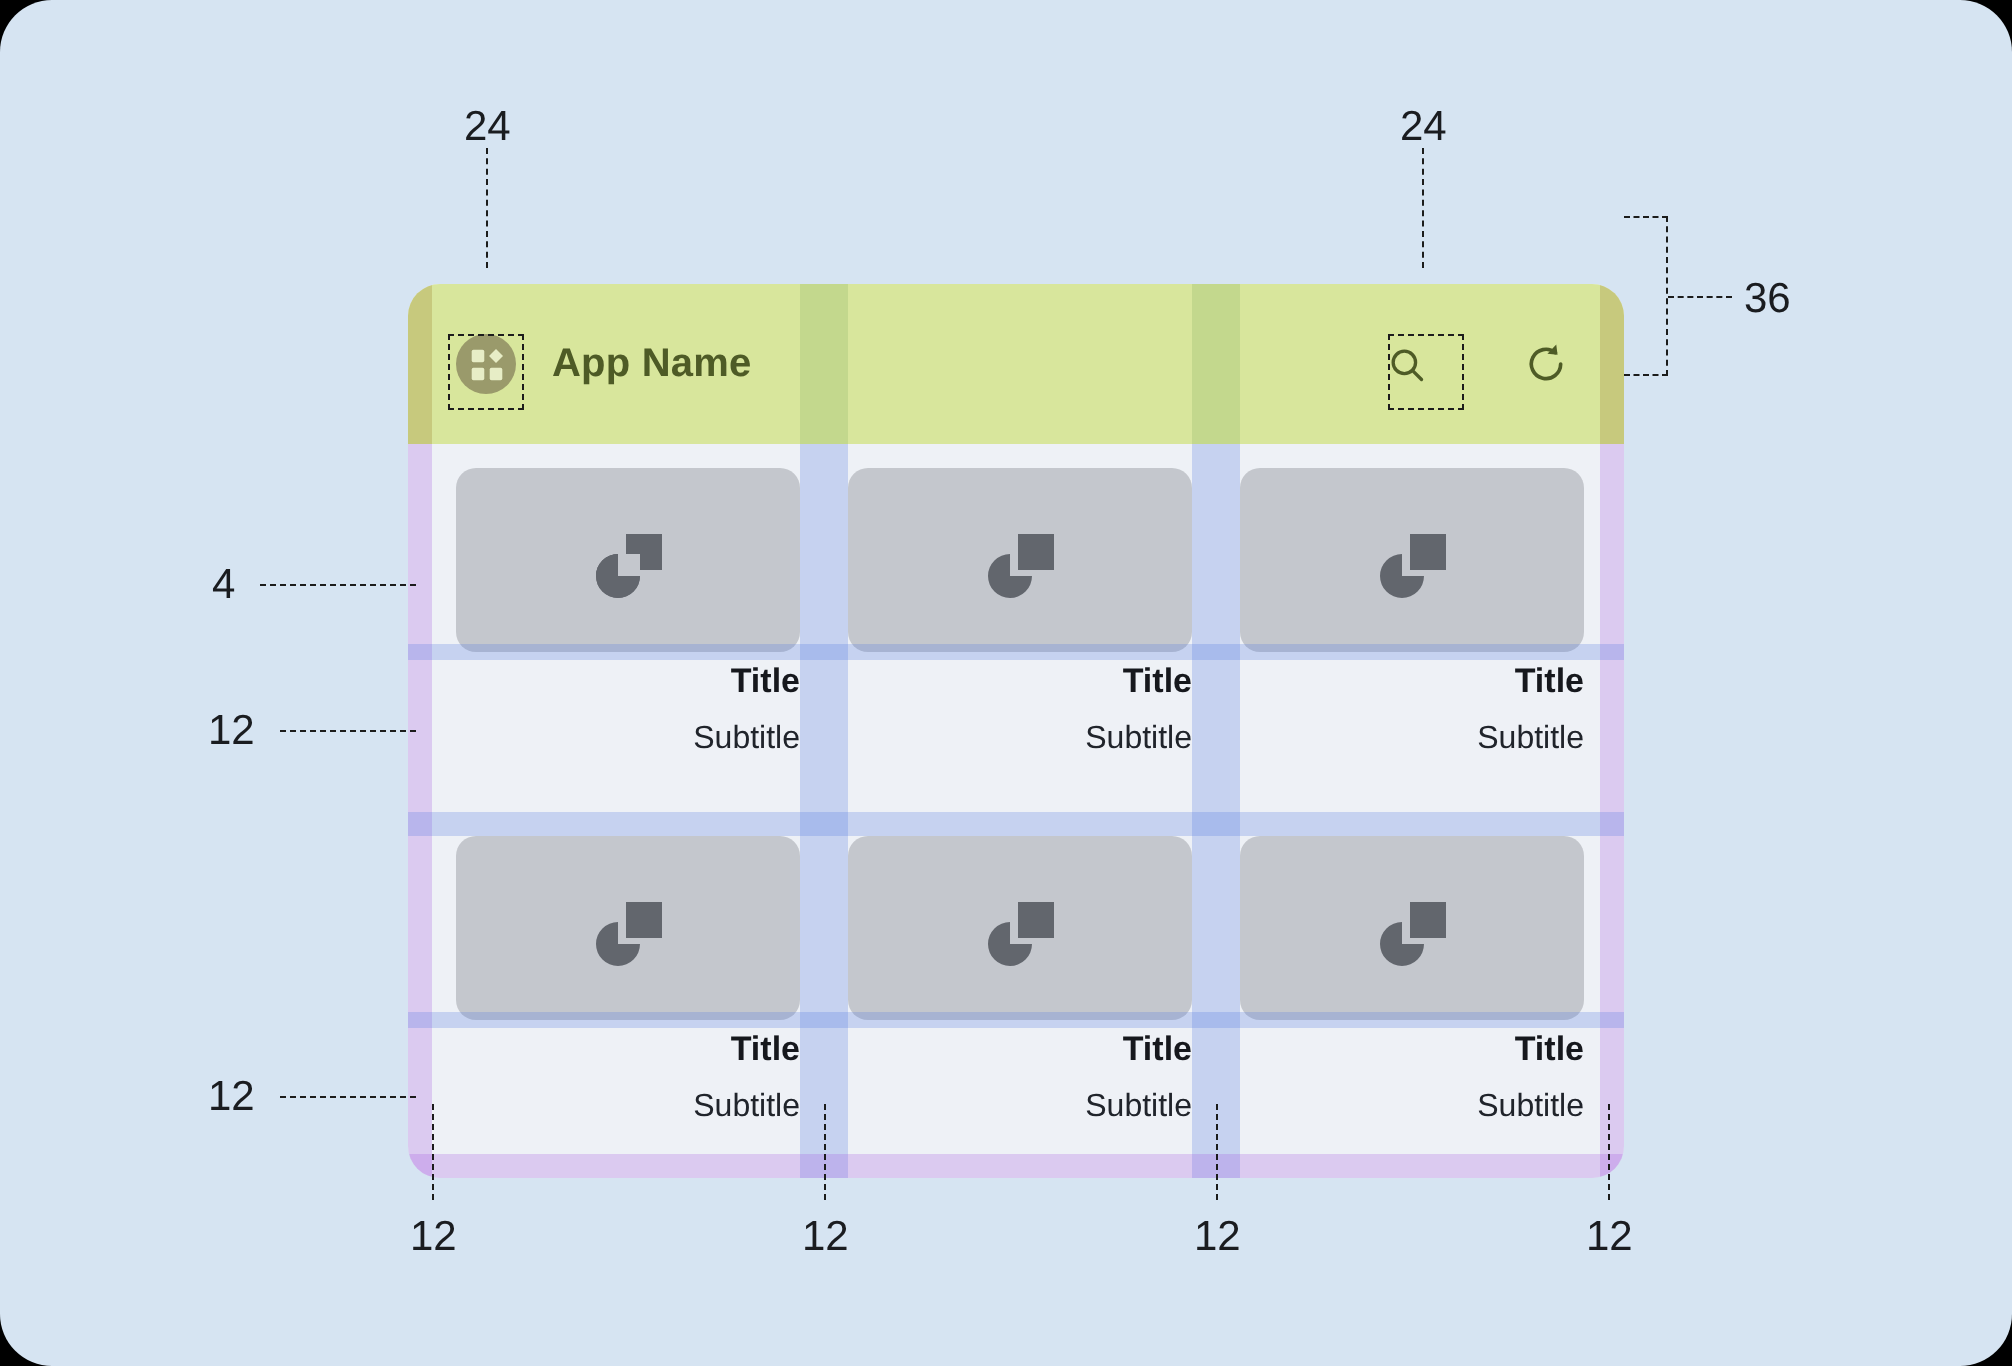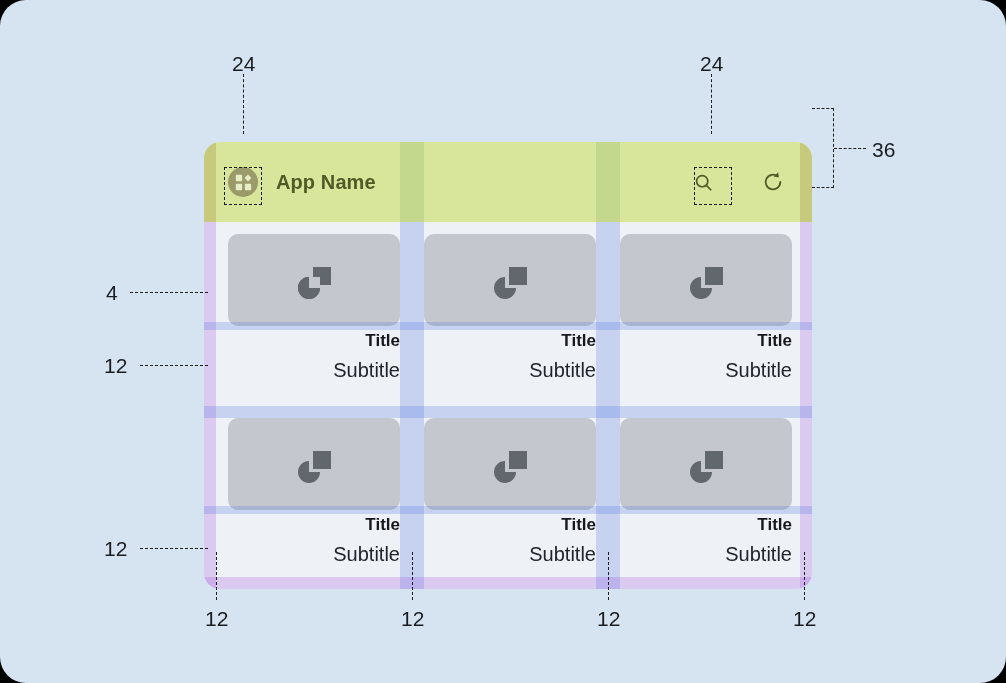--- a/index.html
+++ b/index.html
@@ -120,21 +120,21 @@
     width: 100%;
   }
   .card-title {
     font-size: 17px;
     font-weight: 700;
     color: #16181d;
     line-height: 21px;
     white-space: nowrap;
   }
   .card-subtitle {
-    font-size: 20px;
+    font-size: 16px;
     font-weight: 400;
     color: #20242b;
     line-height: 20px;
     margin-top: 9px;
     white-space: nowrap;
   }
 
   
   .ov {
     position: absolute;

